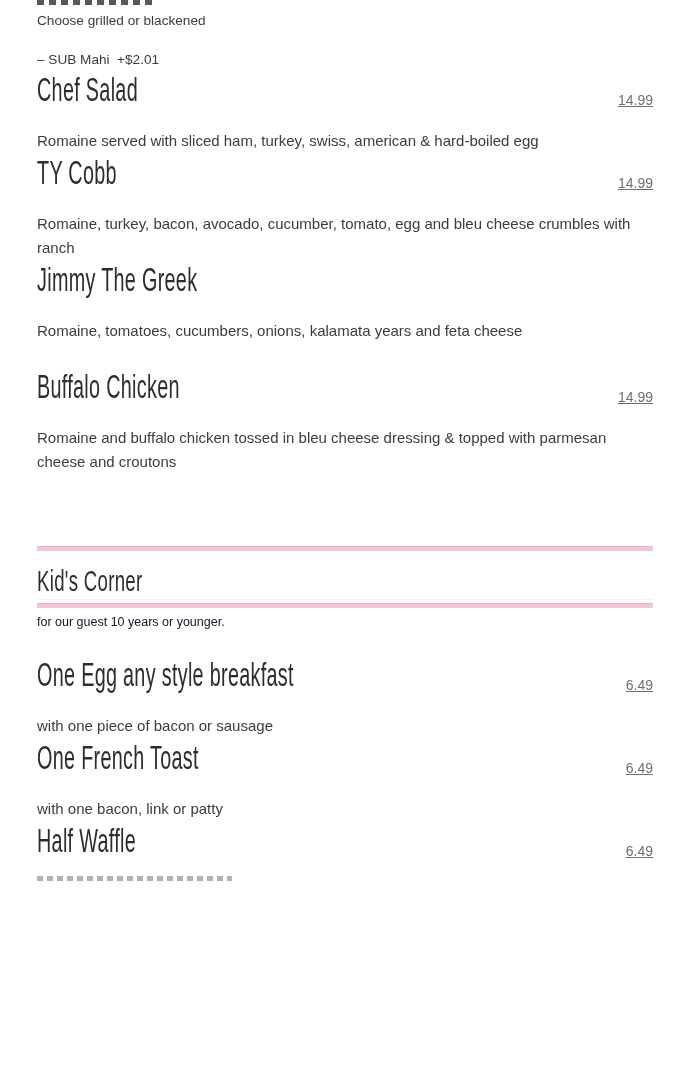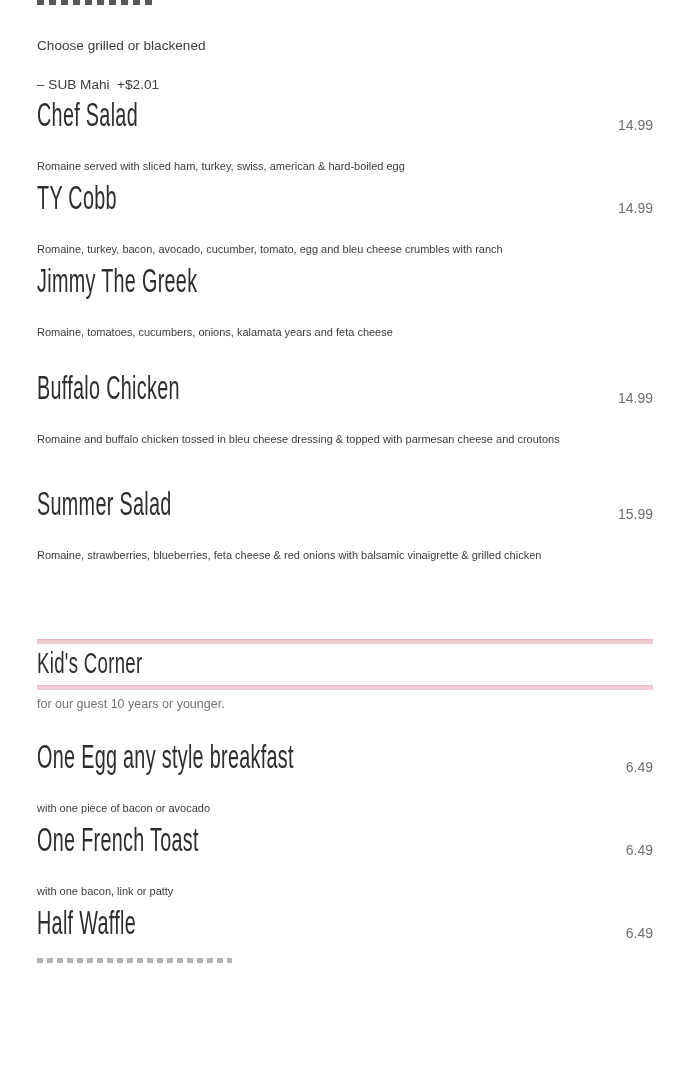--- a/index.html
+++ b/index.html
@@ -29,21 +29,21 @@
     width: 195px;
     background: repeating-linear-gradient(90deg, #9f9f9f 0 6px, #ffffff 6px 10px);
     opacity: 0.8;
   }
   .intro-line {
     font-size: 13.6px;
     line-height: 21px;
     color: #3c3c3c;
     white-space: pre;
   }
-  #intro1 { margin-top: 30px; }
+  #intro1 { margin-top: 5px; }
   #intro2 { margin-top: 18px; }
 
   .menu-item { margin-top: 0; }
   .menu-item.gap-lg-36 { margin-top: 24px; }
   .menu-item.gap-lg-33 { margin-top: 33px; }
   .menu-item.gap-md-14 { margin-top: 24px; }
 
   .item-head {
     display: flex;
     justify-content: space-between;
@@ -62,57 +62,59 @@
     letter-spacing: 0.5px;
   }
   .item-prices {
     display: flex;
     gap: 14px;
     padding-top: 7px;
     line-height: 20px;
     font-size: 14px;
     color: #6f6f6f;
     flex: none;
+    text-decoration: underline;
   }
   .item-desc {
     margin-top: 19px;
-    font-size: 11px;
+    font-size: 15px;
     line-height: 24px;
     color: #3c3c3c;
   }
 
   .section-bar {
     height: 5px;
     background: #f0c9d1;
     border-top: 1px solid #e7b8c2;
     box-sizing: border-box;
   }
   #bar-top { margin-top: 72px; }
   #bar-bottom { margin-top: 3px; }
   .section-head {
     line-height: 38px;
     height: 38px;
     border-bottom: 1px solid #f2f2f2;
     box-sizing: border-box;
+    margin-top: 11px;
   }
   .section-title {
     font-size: 30px;
     font-weight: 400;
     color: #2d2d2d;
     display: inline-block;
     transform: scaleX(0.62);
     transform-origin: 0 50%;
     white-space: nowrap;
     letter-spacing: 0.5px;
   }
   .section-note {
     margin-top: 5px;
     font-size: 12.5px;
     line-height: 18px;
-    color: #737373;
+    color: #0f172a;
   }
 </style>
 </head>
 <body>
 
 <div class="page">
 
   <div class="frag-top"></div>
 
   <div id="intro1" class="intro-line">Choose grilled or blackened</div>
@@ -149,45 +151,36 @@
     <div class="item-head">
       <span class="item-name">Buffalo Chicken</span>
       <span class="item-prices">
         <span>14.99</span>
       </span>
     </div>
     <div class="item-desc">Romaine and buffalo chicken tossed in bleu cheese dressing &amp; topped with parmesan cheese and croutons</div>
   </div>
 
 
-  <div class="menu-item gap-lg-33">
-    <div class="item-head">
-      <span class="item-name">Summer Salad</span>
-      <span class="item-prices">
-        <span>15.99</span>
-      </span>
-    </div>
-    <div class="item-desc">Romaine, strawberries, blueberries, feta cheese &amp; red onions with balsamic vinaigrette &amp; grilled chicken</div>
-  </div>
 
   <div id="bar-top" class="section-bar"></div>
   <div class="section-head">
     <span class="section-title">Kid's Corner</span>
   </div>
   <div id="bar-bottom" class="section-bar"></div>
   <div class="section-note">for our guest 10 years or younger.</div>
 
   <div class="menu-item gap-md-14">
     <div class="item-head">
       <span class="item-name">One Egg any style breakfast</span>
       <span class="item-prices">
         <span>6.49</span>
       </span>
     </div>
-    <div class="item-desc">with one piece of bacon or avocado</div>
+    <div class="item-desc">with one piece of bacon or sausage</div>
   </div>
 
   <div class="menu-item">
     <div class="item-head">
       <span class="item-name">One French Toast</span>
       <span class="item-prices">
         <span>6.49</span>
       </span>
     </div>
     <div class="item-desc">with one bacon, link or patty</div>

